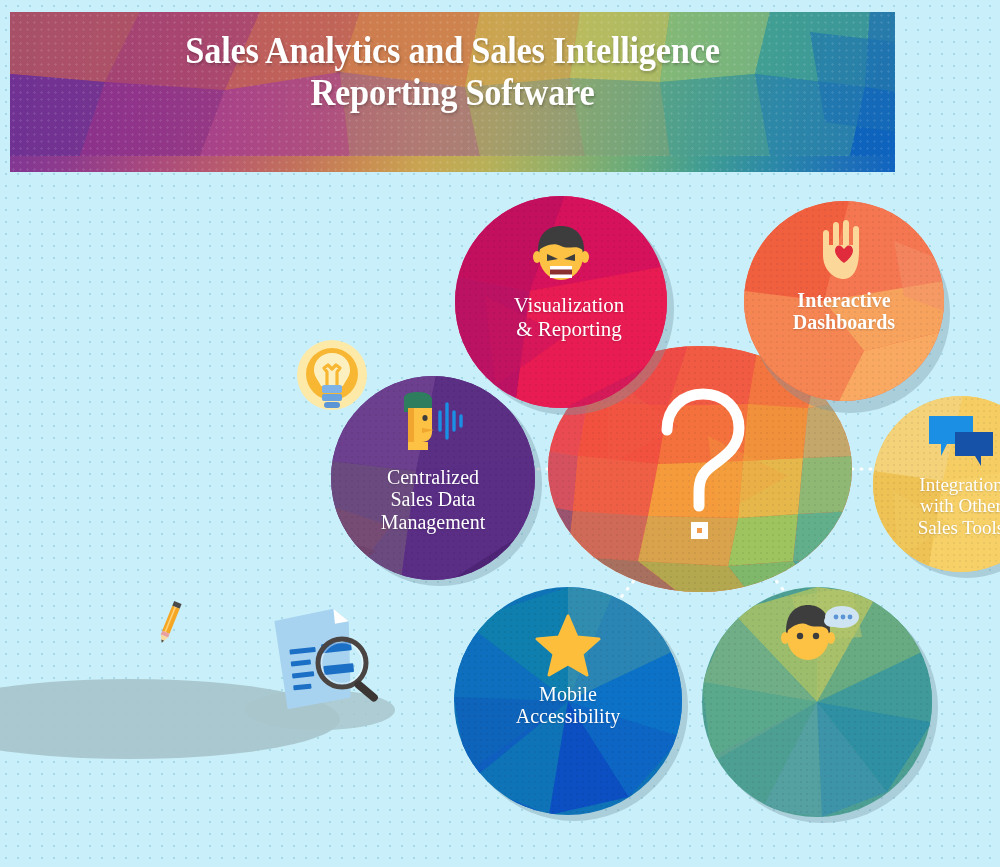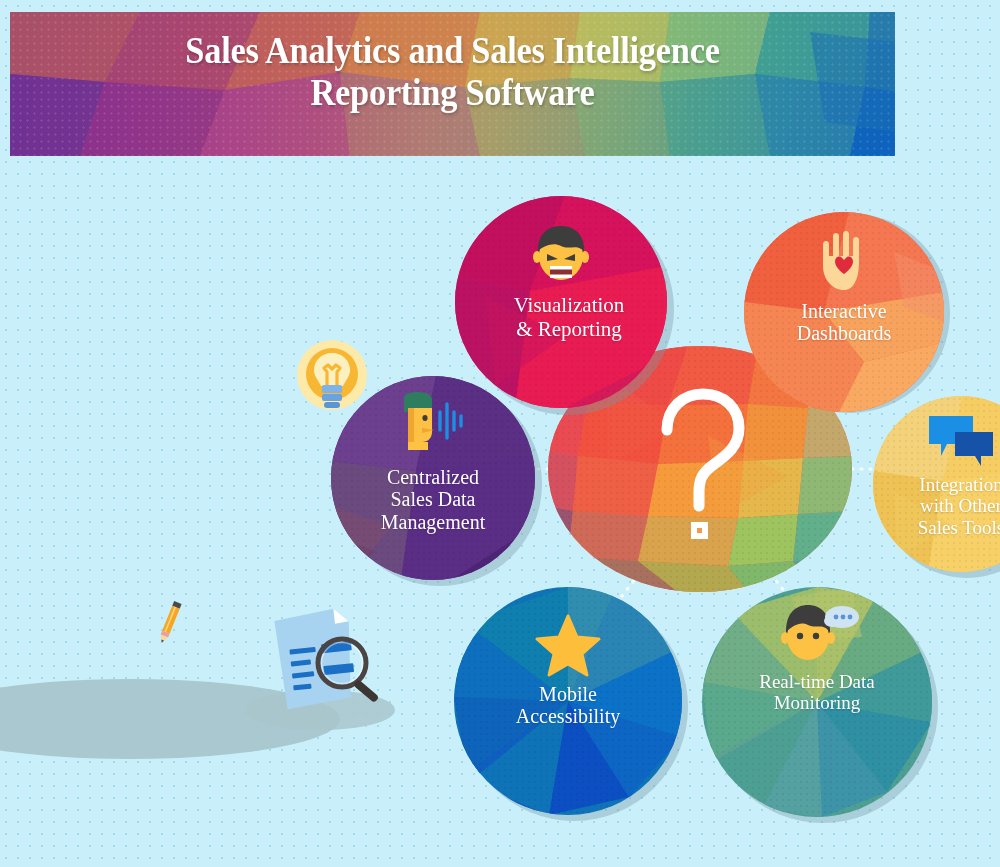--- a/index.html
+++ b/index.html
@@ -18,21 +18,21 @@
     background-image:
       radial-gradient(circle, rgba(120,190,210,0.45) 1px, transparent 1.2px);
     background-size:12px 12px;
     overflow:hidden;
   }
 
   
   .banner {
     position:absolute;
     left:10px; top:12px;
-    width:885px; height:144px;
+    width:885px; height:160px;
     overflow:hidden;
     background:linear-gradient(100deg,
         #7c3596 0%, #8e3b8d 9%, #a8487e 18%, #b85a6e 26%,
         #c2705c 34%, #c98a52 41%, #c9a552 48%, #b8b058 55%,
         #93b069 63%, #69ab7a 71%, #3f9c93 79%, #2a87a8 87%,
         #1d6fb8 95%, #0f63c0 100%);
   }
   .banner-poly { position:absolute; inset:0; }
   .banner-dots {
     position:absolute; inset:0;
@@ -121,21 +121,21 @@
     background:rgba(120,150,165,0.38);
   }
 
   
   #b-center { left:548px; top:346px; width:304px; height:246px; border-radius:50%; }
   #b-center .qmark { position:relative; z-index:4; }
 
   #b-vis   { left:455px; top:196px; width:212px; height:212px; }
   #b-vis .lbl { font-size:21px; margin-top:2px;margin-left:16px; }
 
-  #b-dash  { left:744px; top:212px; width:200px; height:200px; }
+  #b-dash  { left:744px; top:201px; width:200px; height:200px;font-weight:bold; }
   #b-dash .lbl { font-size:20px; margin-top:4px; }
 
   #b-integ { left:873px; top:396px; width:176px; height:176px; }
   #b-integ .lbl { font-size:19px; margin-top:2px; }
 
   #b-central { left:331px; top:376px; width:204px; height:204px; }
   #b-central .lbl { font-size:20px; margin-top:14px; }
 
   #b-mobile { left:454px; top:587px; width:228px; height:228px; }
   #b-mobile .lbl { font-size:20px; margin-top:6px; }
@@ -425,17 +425,15 @@
       <circle cx="26" cy="35" r="3.2" fill="#3d3d3d"></circle>
       <circle cx="42" cy="35" r="3.2" fill="#3d3d3d"></circle>
       <g>
         <ellipse cx="68" cy="16" rx="17" ry="11" fill="#cfe4f2"></ellipse>
         <ellipse cx="58" cy="20" rx="8" ry="6" fill="#cfe4f2"></ellipse>
         <circle cx="62" cy="16" r="2.4" fill="#5c95d6"></circle>
         <circle cx="69" cy="16" r="2.4" fill="#5c95d6"></circle>
         <circle cx="76" cy="16" r="2.4" fill="#5c95d6"></circle>
       </g>
     </svg>
-    <div class="lbl">Real-time Data
-Monitoring</div>
   </div>
 
 </div>
 
 </body></html>

